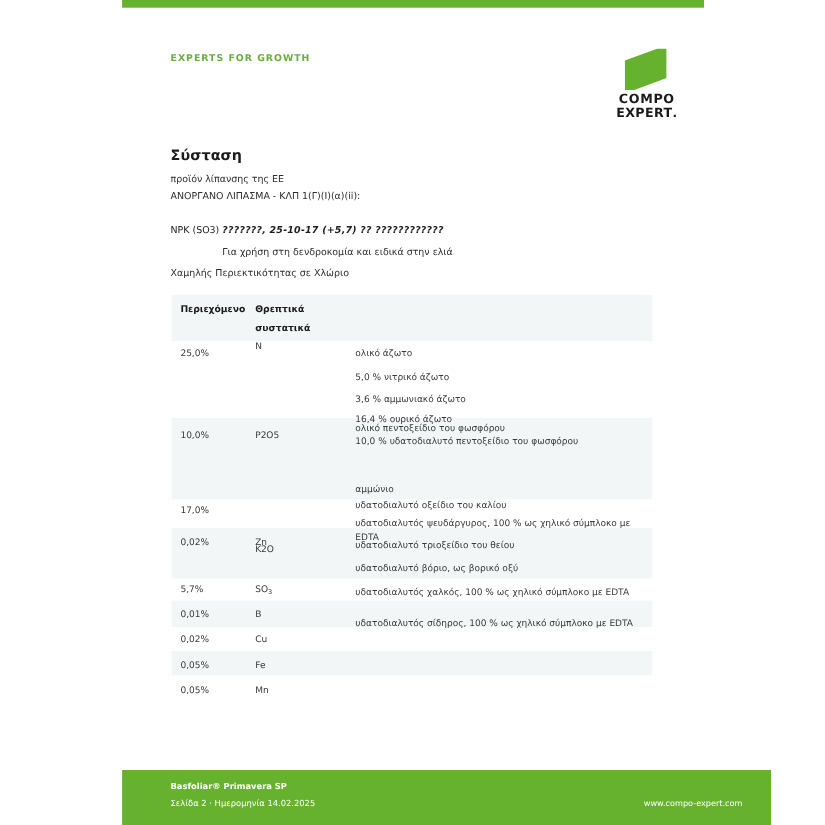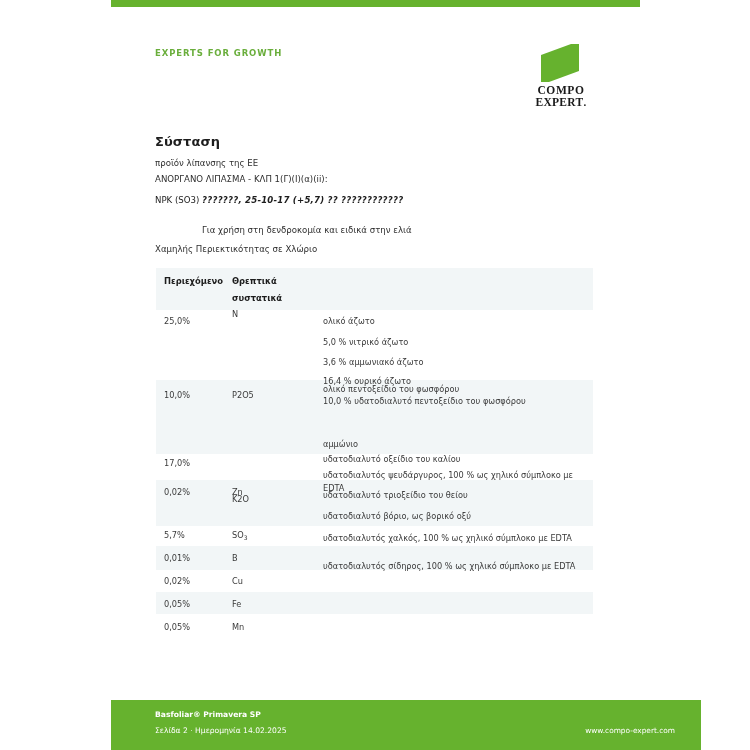--- a/index.html
+++ b/index.html
@@ -40,25 +40,24 @@
     top: 48px;
     font-size: 8.5px;
     font-weight: bold;
     letter-spacing: 0.9px;
     color: #6aae3c;
     white-space: nowrap;
   }
 
   .logo {
     position: absolute;
-    left: 523px;
+    left: 550px;
     top: 44px;
     width: 76px;
     height: 68px;
-    font-family: Liberation Serif, serif;
   }
   .logo-mark {
     position: absolute;
     left: 18px;
     top: 0px;
     width: 38px;
     height: 38px;
   }
   .logo-word {
     position: absolute;
@@ -95,21 +94,21 @@
   .sub2 {
     position: absolute;
     left: 155px;
     top: 174px;
     font-size: 8.6px;
     color: #2e2e2e;
   }
   .npk {
     position: absolute;
     left: 155px;
-    top: 195px;
+    top: 205px;
     font-size: 8.6px;
     color: #1d1d1d;
     white-space: nowrap;
     text-align: right;
   }
   .npk .bolditalic {
     font-weight: bold;
     font-style: italic;
     letter-spacing: 0.2px;
   }

